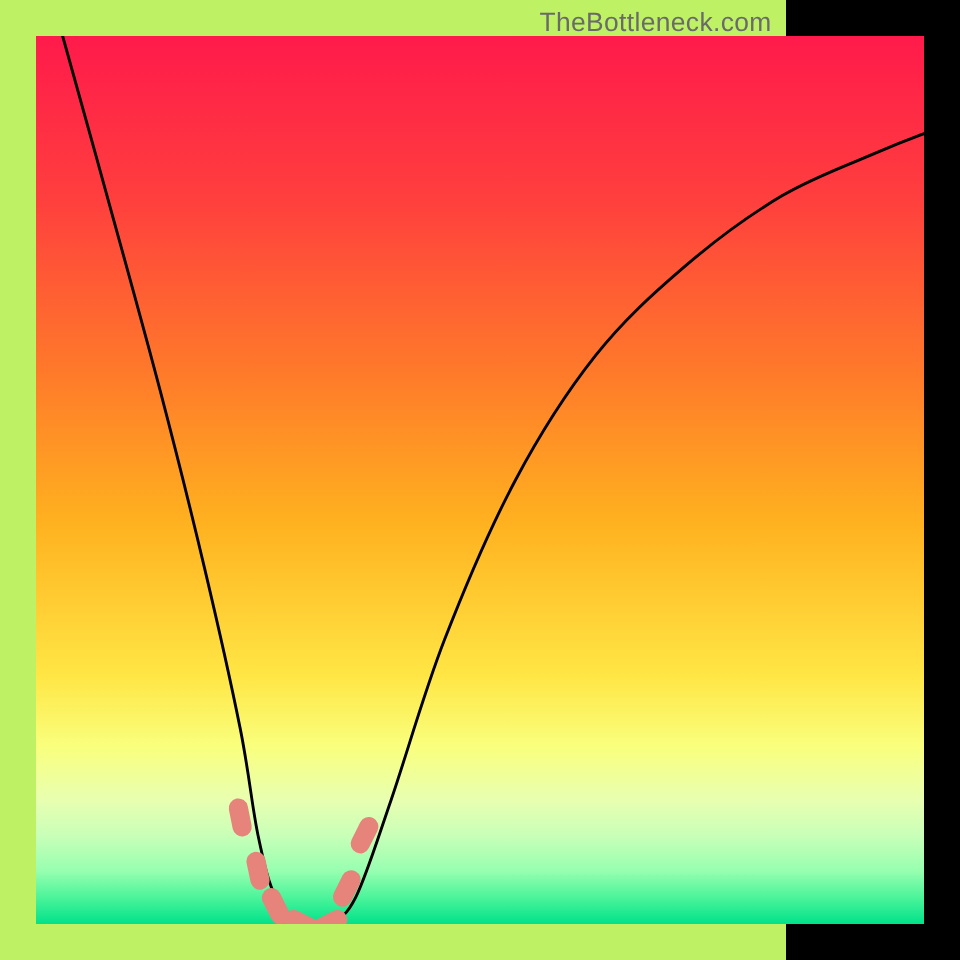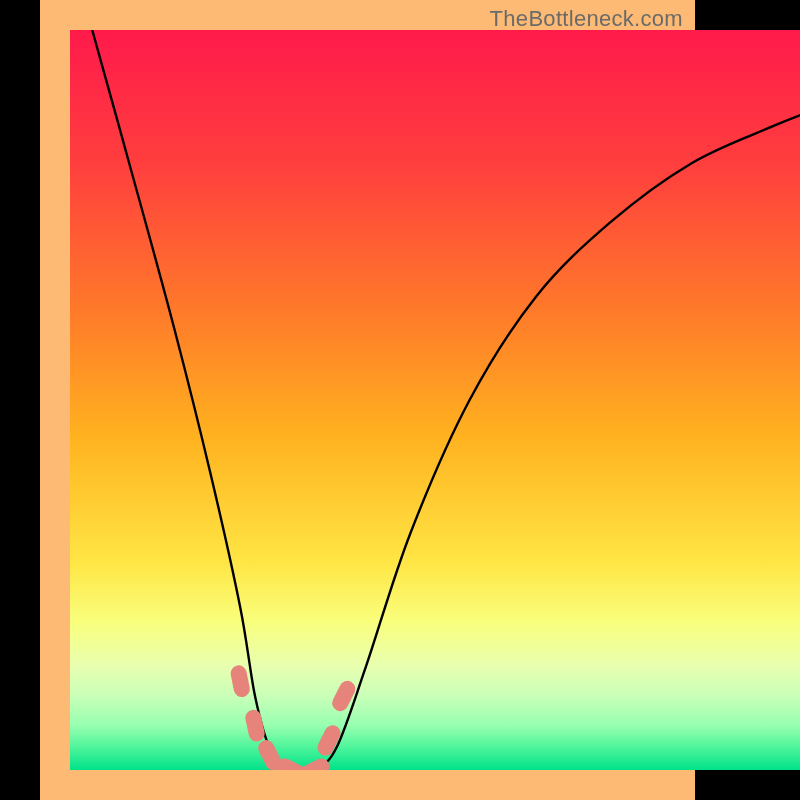--- a/index.html
+++ b/index.html
@@ -8,22 +8,21 @@
     width: 800px;
     height: 800px;
     overflow: hidden;
     background: #000;
     font-family: Arial, Helvetica, sans-serif;
   }
   .frame {
     position: relative;
     width: 655px;
     height: 800px;
-    background: #fdba74;
-    margin-left: 40px;
+    background: #bef264;
   }
   .plot-area {
     position: absolute;
     left: 30px;
     top: 30px;
     width: 740px;
     height: 740px;
     overflow: hidden;
   }
   .gradient-bg {

